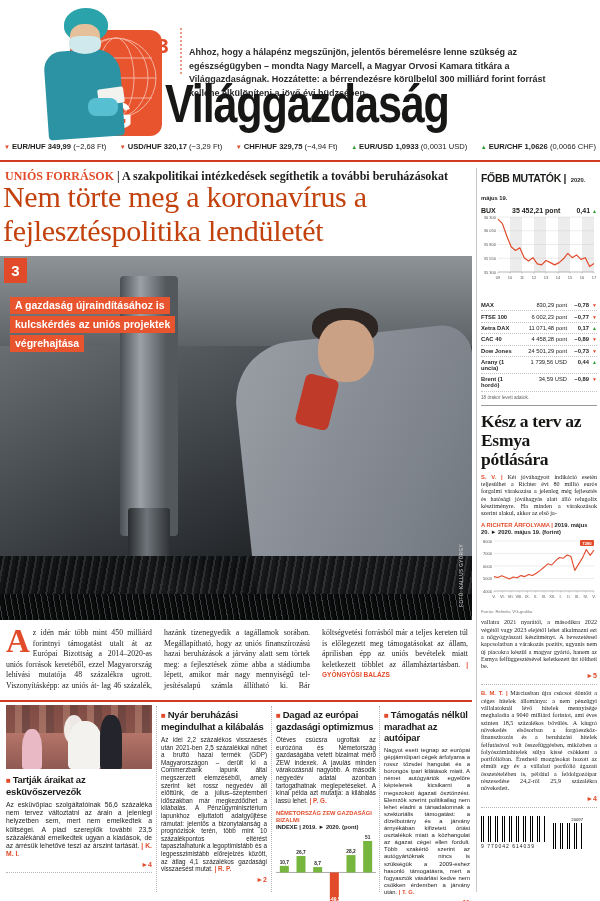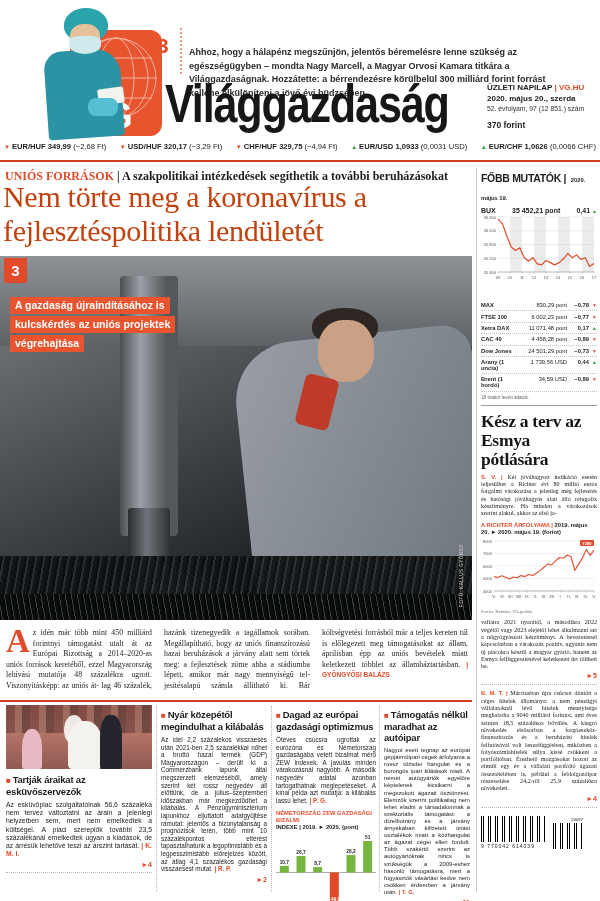--- a/index.html
+++ b/index.html
@@ -165,27 +165,20 @@
       </g>
     </svg>
     <span class="logo-vg">VG</span>
   </div>
 
   <div class="teaser-ref">3</div>
   <div class="teaser-dots"></div>
   <div class="teaser-text">Ahhoz, hogy a hálapénz megszűnjön, jelentős béremelésre lenne szükség az egészségügyben – mondta Nagy Marcell, a Magyar Orvosi Kamara titkára a Világgazdaságnak. Hozzátette: a bérrendezésre körülbelül 300 milliárd forint forrást kellene elkülöníteni a jövő évi büdzsében.</div>
 
   <div class="mast-title">Világgazdaság</div>
-  <div class="mast-right">
-    <div class="l1"><span>ÜZLETI NAPILAP</span>
-      <span class="red">| VG.HU</span></div>
-    <div class="l2">2020. május 20., szerda</div>
-    <div class="l3">52. évfolyam, 97 (12 851.) szám</div>
-    <div class="l4">370 forint</div>
-  </div>
 
   <div class="ticker">
     <span class="item"><span class="tri red">▼</span><span class="pair">EUR/HUF</span> <span class="val">349,99</span> <span class="chg">(−2,68 Ft)</span></span>
     <span class="item"><span class="tri red">▼</span><span class="pair">USD/HUF</span> <span class="val">320,17</span> <span class="chg">(−3,29 Ft)</span></span>
     <span class="item"><span class="tri red">▼</span><span class="pair">CHF/HUF</span> <span class="val">329,75</span> <span class="chg">(−4,94 Ft)</span></span>
     <span class="item"><span class="tri green">▲</span><span class="pair">EUR/USD</span> <span class="val">1,0933</span> <span class="chg">(0,0031 USD)</span></span>
     <span class="item"><span class="tri green">▲</span><span class="pair">EUR/CHF</span> <span class="val">1,0626</span> <span class="chg">(0,0066 CHF)</span></span>
   </div>
   <div class="rule-red"></div>
 
@@ -232,21 +225,21 @@
         <div class="groom"></div>
     </div>
     <h3 class="bhead"><span class="bullet">■</span><span>Tartják áraikat az esküvőszervezők</span></h3>
     <p class="btext" style="font-size:6.8px; line-height:8.2px;"><span>Az esküvőpiac szolgáltatóinak 56,6 százaléka nem tervez változtatni az árain a jelenlegi helyzetben sem, mert nem emelkedtek a költségei. A piaci szereplők további 23,5 százalékánál emelkedtek ugyan a kiadások, de az árrésük lehetővé teszi az árszint tartását. </span><span class="byl">| K. M. I.</span></p>
     <div class="pageref col-dot-bottom"><span>►</span><span>4</span></div>
   </div>
 
   <div class="bcol-sep" style="left:156px;"></div>
 
   <div class="bottom-col" style="left:161px; width:106px; top:709px;">
-    <h3 class="bhead"><span class="bullet">■</span><span>Nyár közepétől megindulhat a kilábalás</span></h3>
+    <h3 class="bhead"><span class="bullet">■</span><span>Nyár beruházási megindulhat a kilábalás</span></h3>
     <p class="btext"><span>Az idei 2,2 százalékos visszaesés után 2021-ben 2,5 százalékkal nőhet a bruttó hazai termék (GDP) Magyarországon – derült ki a Commerzbank lapunk által megszerzett elemzéséből, amely szerint két rossz negyedév áll előttünk, de a július–szeptemberi időszakban már megkezdődhet a kilábalás. A Pénzügyminisztérium lapunkhoz eljuttatott adatgyűjtése rámutat: jelentős a bizonytalanság a prognózisok terén, több mint 10 százalékpontos eltérést tapasztalhatunk a legoptimistább és a legpesszimistább előrejelzés között, az átlag 4,1 százalékos gazdasági visszaesést mutat. </span><span class="byl">| R. P.</span></p>
     <div class="pageref"><span>►</span><span>2</span></div>
   </div>
 
   <div class="bcol-sep" style="left:271px;"></div>
 
   <div class="bottom-col" style="left:276px; width:100px; top:709px;">
     <h3 class="bhead"><span class="bullet">■</span><span>Dagad az európai gazdasági optimizmus</span></h3>
     <p class="btext"><span>Ötéves csúcsra ugrottak az eurózóna és Németország gazdaságába vetett bizalmat mérő ZEW indexek. A javulás minden várakozásnál nagyobb. A második negyedév adatai azonban tartogathatnak meglepetéseket. A kínai példa azt mutatja: a kilábalás lassú lehet. </span><span class="byl">| P. G.</span></p>
     <div class="chart-head">

